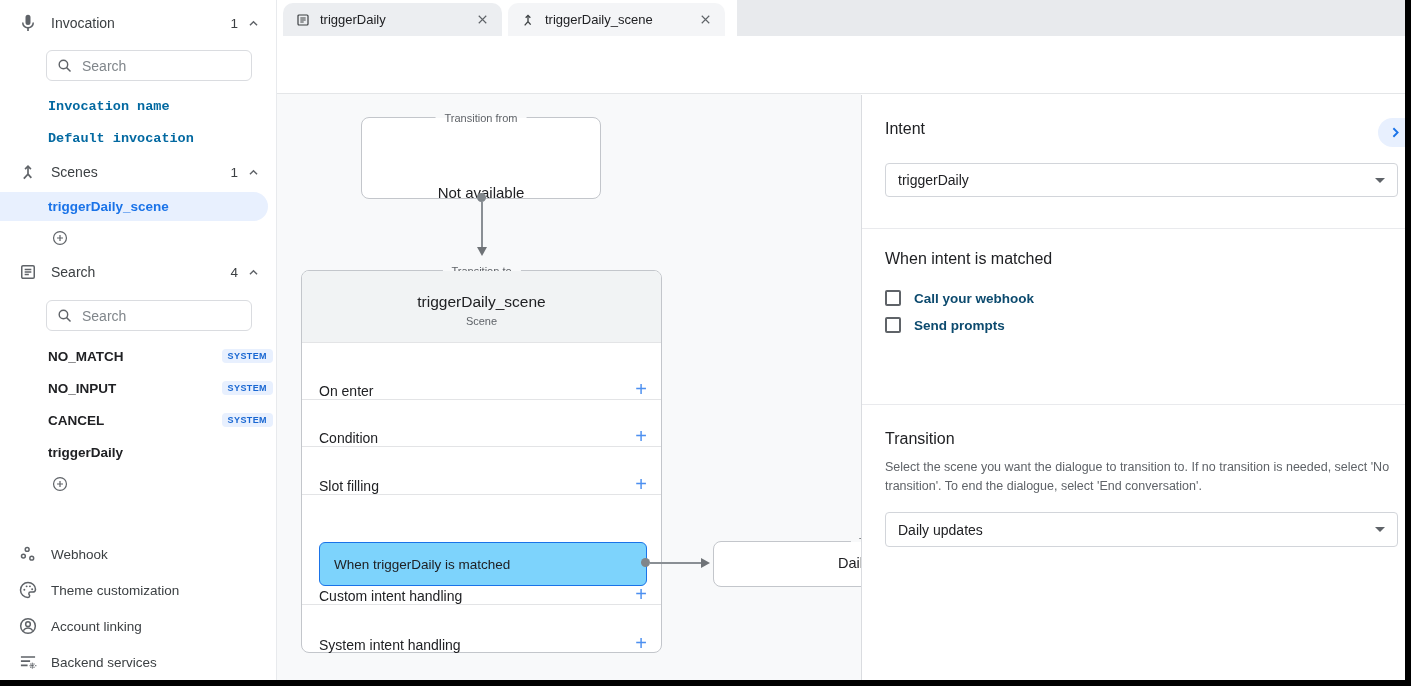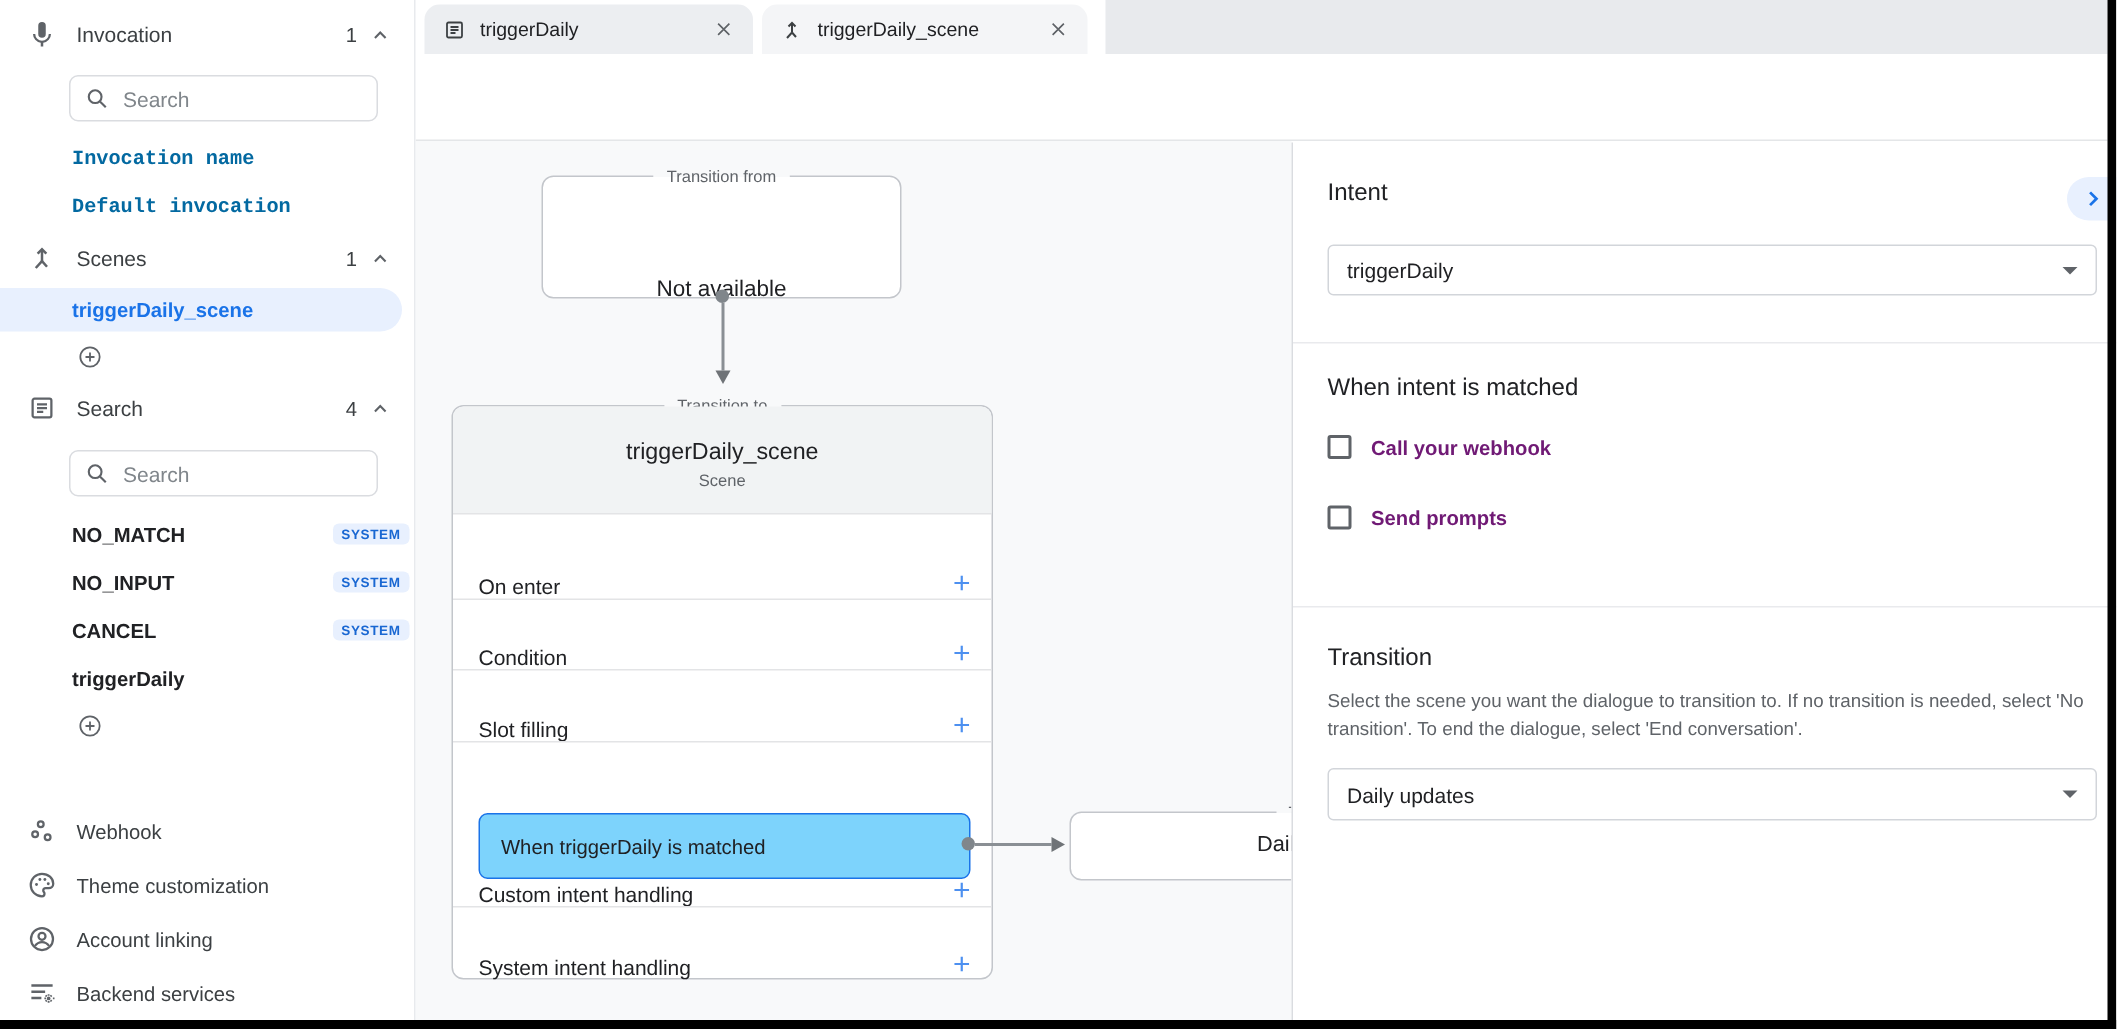--- a/index.html
+++ b/index.html
@@ -80,21 +80,21 @@
   .p-abs { position:absolute; }
   .p-h { font-size:16px; color:#202124; }
   .p-chevron { position:absolute; left:516px; top:23px; width:36px; height:29px; background:#e8f0fe; border-radius:15px 0 0 15px; display:flex; align-items:center; padding-left:9px; cursor:pointer; }
   .p-chevron svg { width:17px; height:17px; color:#1a73e8; }
   .dropdown { position:absolute; left:23px; width:513px; height:34px; border:1px solid #d2d5da; border-radius:4px; background:#fff; display:flex; align-items:center; padding:0 12px; font-size:14px; color:#202124; cursor:pointer; }
   .dropdown .dd-val { flex:1; }
   .caret { width:0; height:0; border-left:5px solid transparent; border-right:5px solid transparent; border-top:5px solid #5f6368; }
   .divider { position:absolute; left:0; width:550px; height:1px; background:#e9eaed; }
   .cbrow { position:absolute; left:23px; display:flex; align-items:center; cursor:pointer; }
   .cbox { width:16px; height:16px; border:2px solid #5f6368; border-radius:2px; background:#fff; margin-right:13px; flex:none; }
-  .cblabel { font-size:13.5px; font-weight:700; color:#701a75; }
+  .cblabel { font-size:13.5px; font-weight:700; color:#0c4a6e; }
   .p-desc { position:absolute; left:23px; top:363px; width:530px; font-size:12.5px; line-height:19px; color:#5f6368; }
 </style>
 </head>
 <body>
 
 <div class="app">
 
   <div class="tabstrip-gray"></div>
   <div class="edge-right"></div>
   <div class="edge-bottom"></div>
@@ -359,21 +359,21 @@
     </div>
 
     <div class="divider" style="top:133px;"></div>
 
     <div class="p-abs p-h" style="left:23px; top:155px;">When intent is matched</div>
 
     <div class="cbrow" style="top:195px;">
       <span class="cbox"></span>
       <span class="cblabel">Call your webhook</span>
     </div>
-    <div class="cbrow" style="top:242px;">
+    <div class="cbrow" style="top:222px;">
       <span class="cbox"></span>
       <span class="cblabel">Send prompts</span>
     </div>
 
     <div class="divider" style="top:309px;"></div>
 
     <div class="p-abs p-h" style="left:23px; top:335px;">Transition</div>
 
     <div class="p-desc">Select the scene you want the dialogue to transition to. If no transition is needed, select 'No transition'. To end the dialogue, select 'End conversation'.</div>
 

